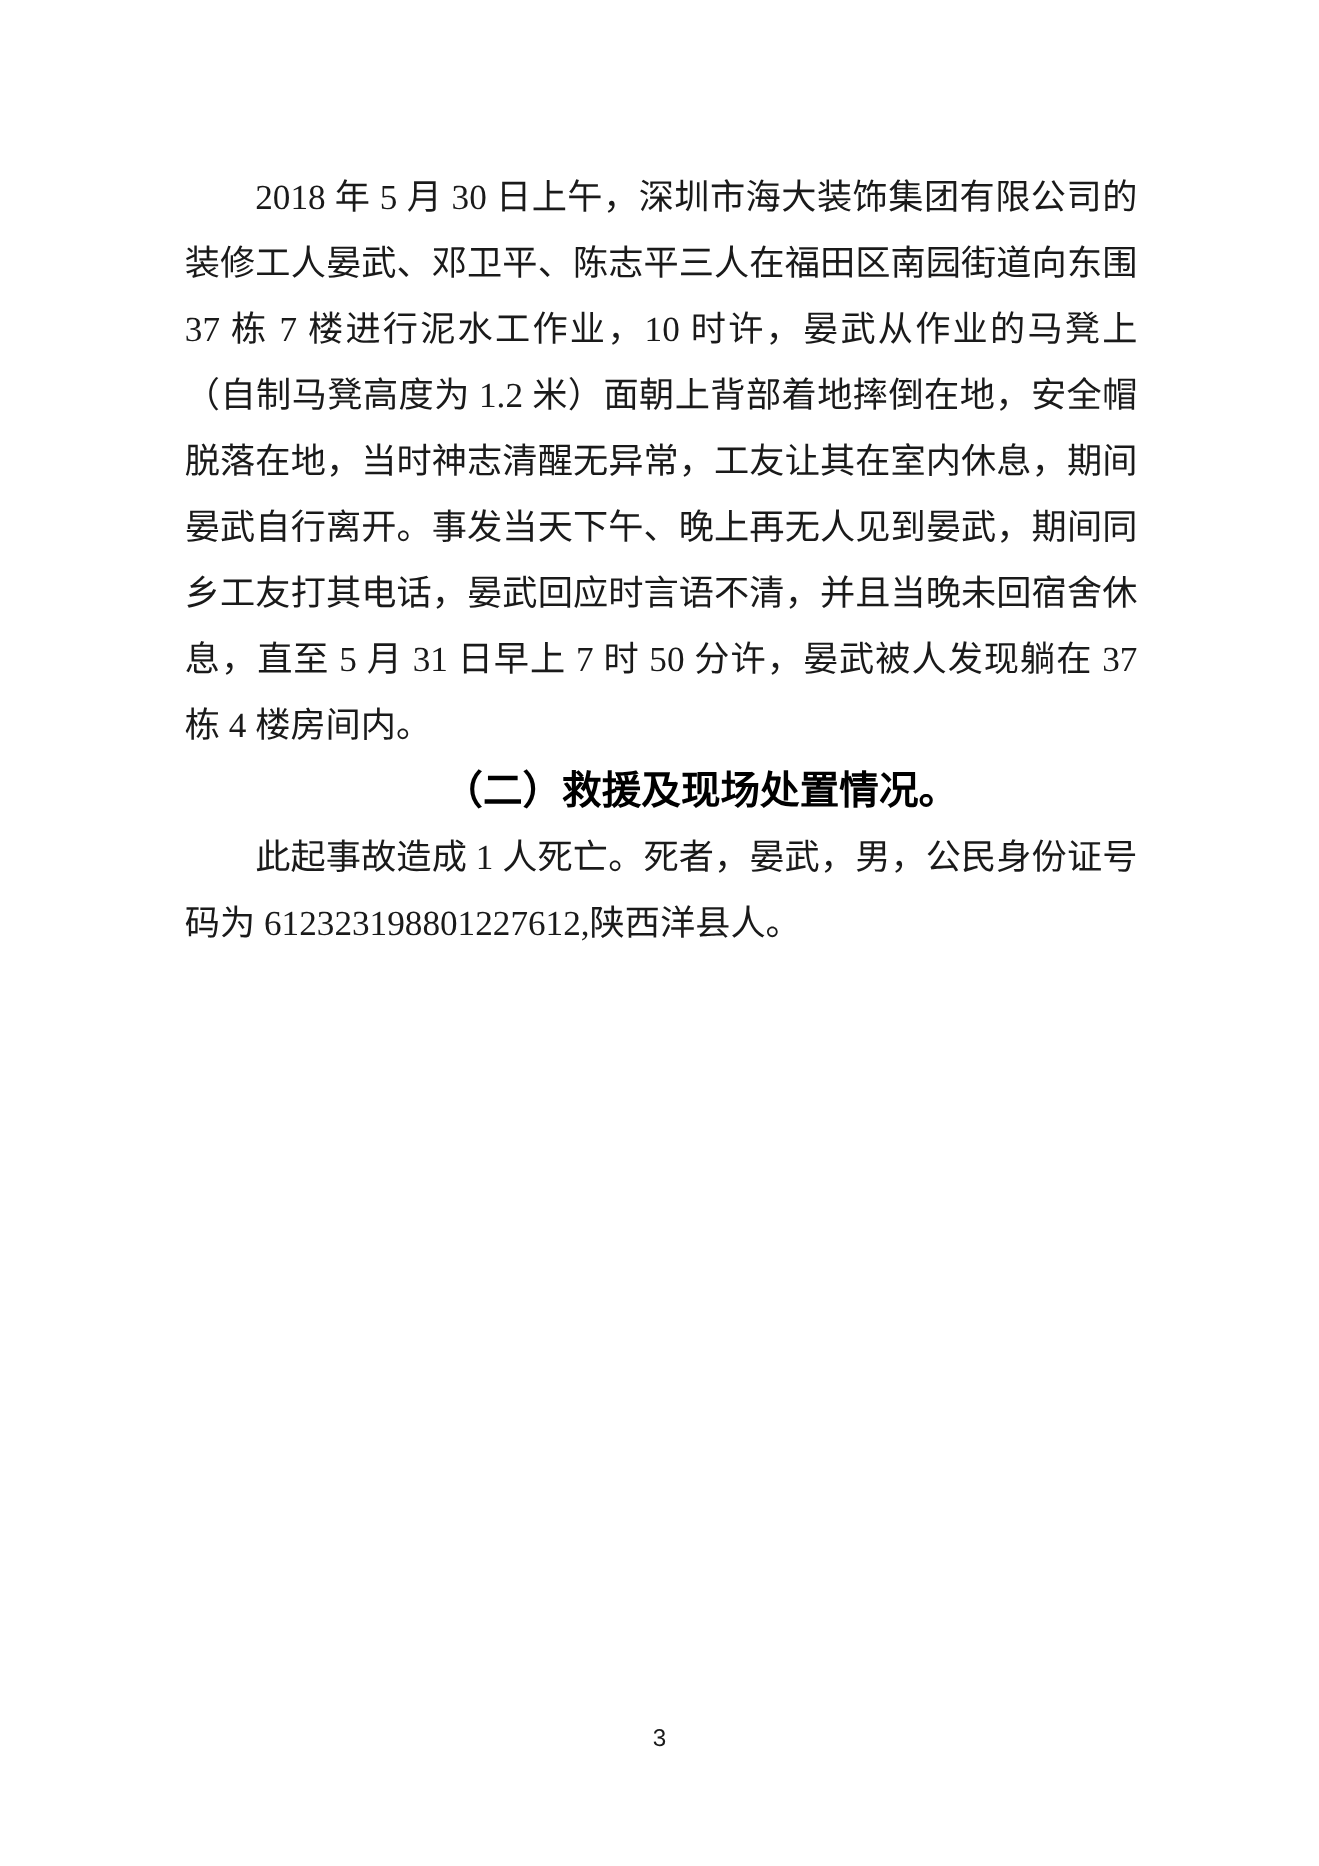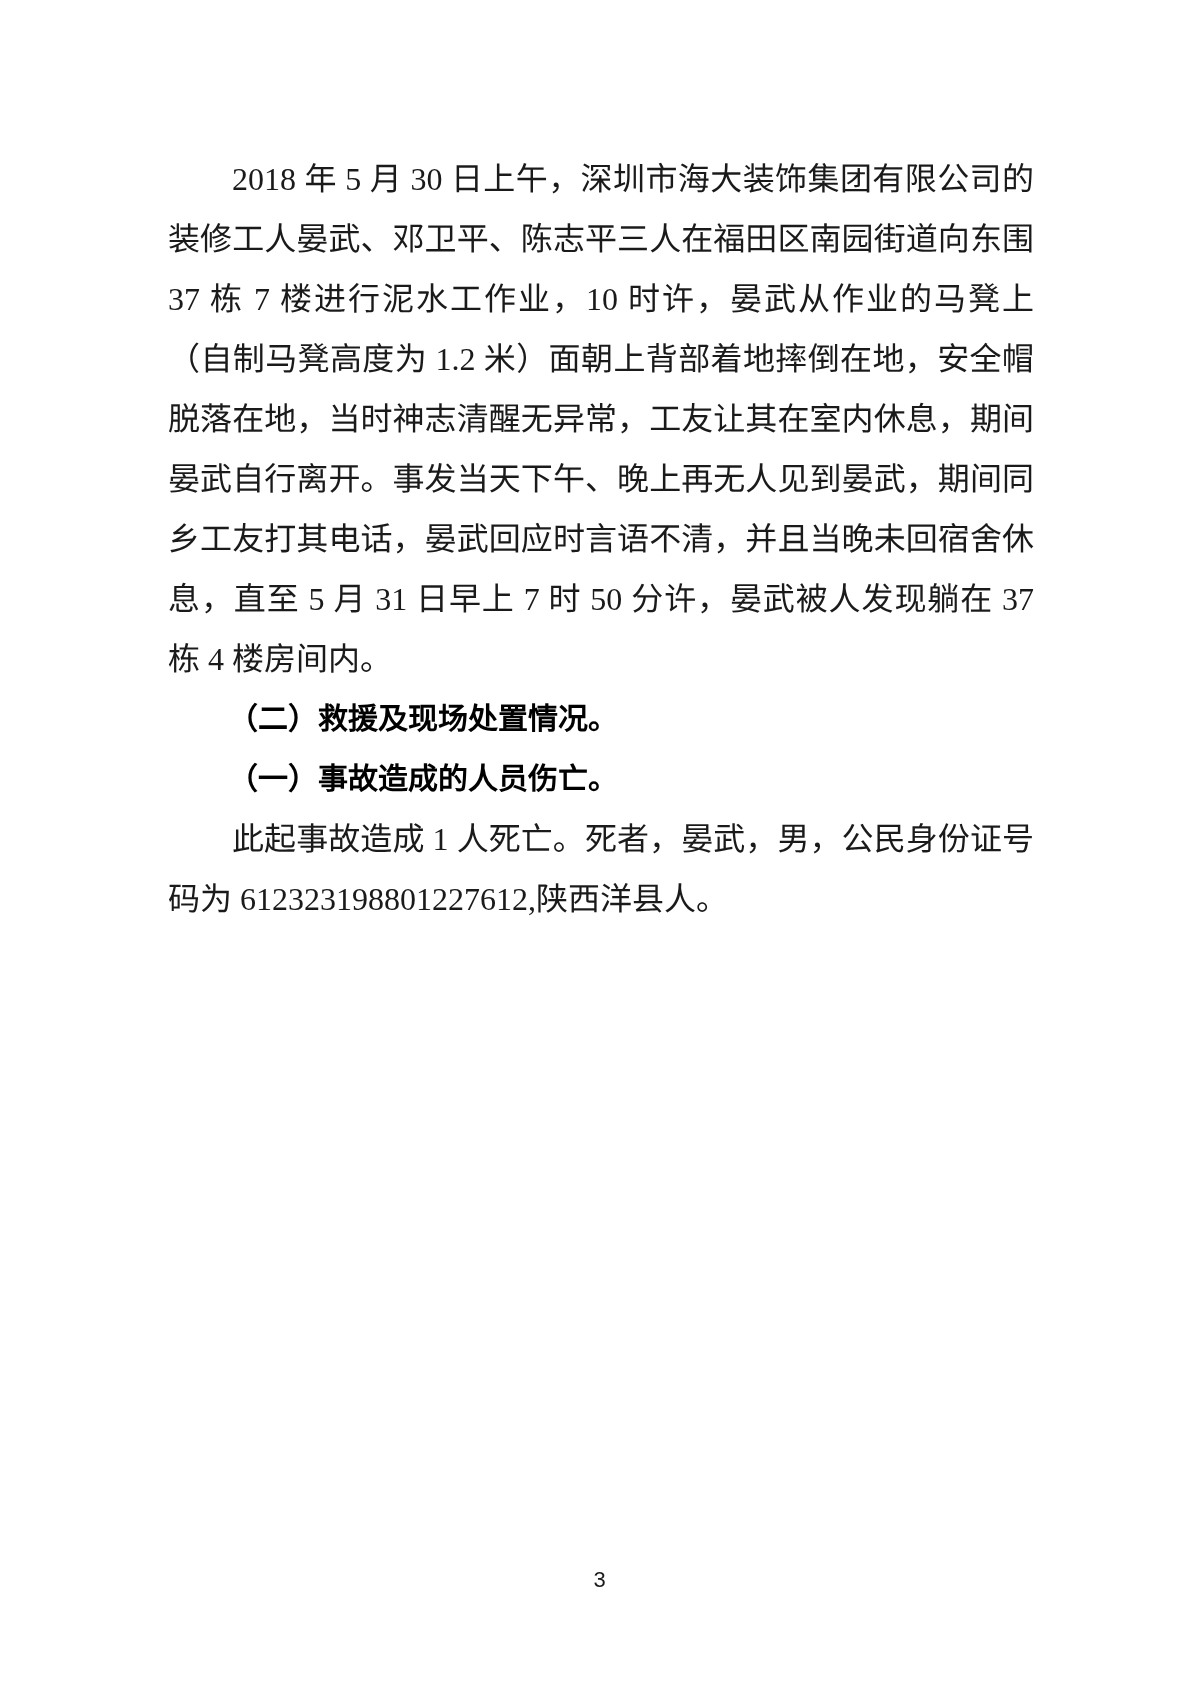--- a/index.html
+++ b/index.html
@@ -29,43 +29,43 @@
     line-height: 60px;
     text-align: justify;
     text-justify: inter-ideograph;
     text-indent: 2em;
     letter-spacing: 0px;
     word-break: break-all;
     color: #1a1a1a;
   }
   .heading {
     margin: 0;
-    font-size: 30px;
+    font-size: 36px;
     line-height: 60px;
     font-weight: bold;
     text-indent: 2em;
     font-family: "Liberation Sans", "DejaVu Sans", sans-serif;
     color: #000000;
     word-break: break-all;
+    text-align: center;
   }
   .page-number {
     position: absolute;
     left: 0;
     top: 1548px;
     width: 100%;
     text-align: center;
     font-size: 22px;
     font-family: "Liberation Sans", "DejaVu Sans", sans-serif;
     color: #1a1a1a;
   }
 </style>
 </head>
 <body>
 
 <div class="page">
   <div class="content">
     <p class="para">2018 年 5 月 30 日上午，深圳市海大装饰集团有限公司的装修工人晏武、邓卫平、陈志平三人在福田区南园街道向东围 37 栋 7 楼进行泥水工作业，10 时许，晏武从作业的马凳上（自制马凳高度为 1.2 米）面朝上背部着地摔倒在地，安全帽脱落在地，当时神志清醒无异常，工友让其在室内休息，期间晏武自行离开。事发当天下午、晚上再无人见到晏武，期间同乡工友打其电话，晏武回应时言语不清，并且当晚未回宿舍休息，直至 5 月 31 日早上 7 时 50 分许，晏武被人发现躺在 37 栋 4 楼房间内。</p>
     <p class="heading">（二）救援及现场处置情况。</p>
-    <p class="heading">（一）事故造成的人员伤亡。</p>
     <p class="para">此起事故造成 1 人死亡。死者，晏武，男，公民身份证号码为 612323198801227612,陕西洋县人。</p>
   </div>
   <div class="page-number">3</div>
 </div>
 
 </body></html>

